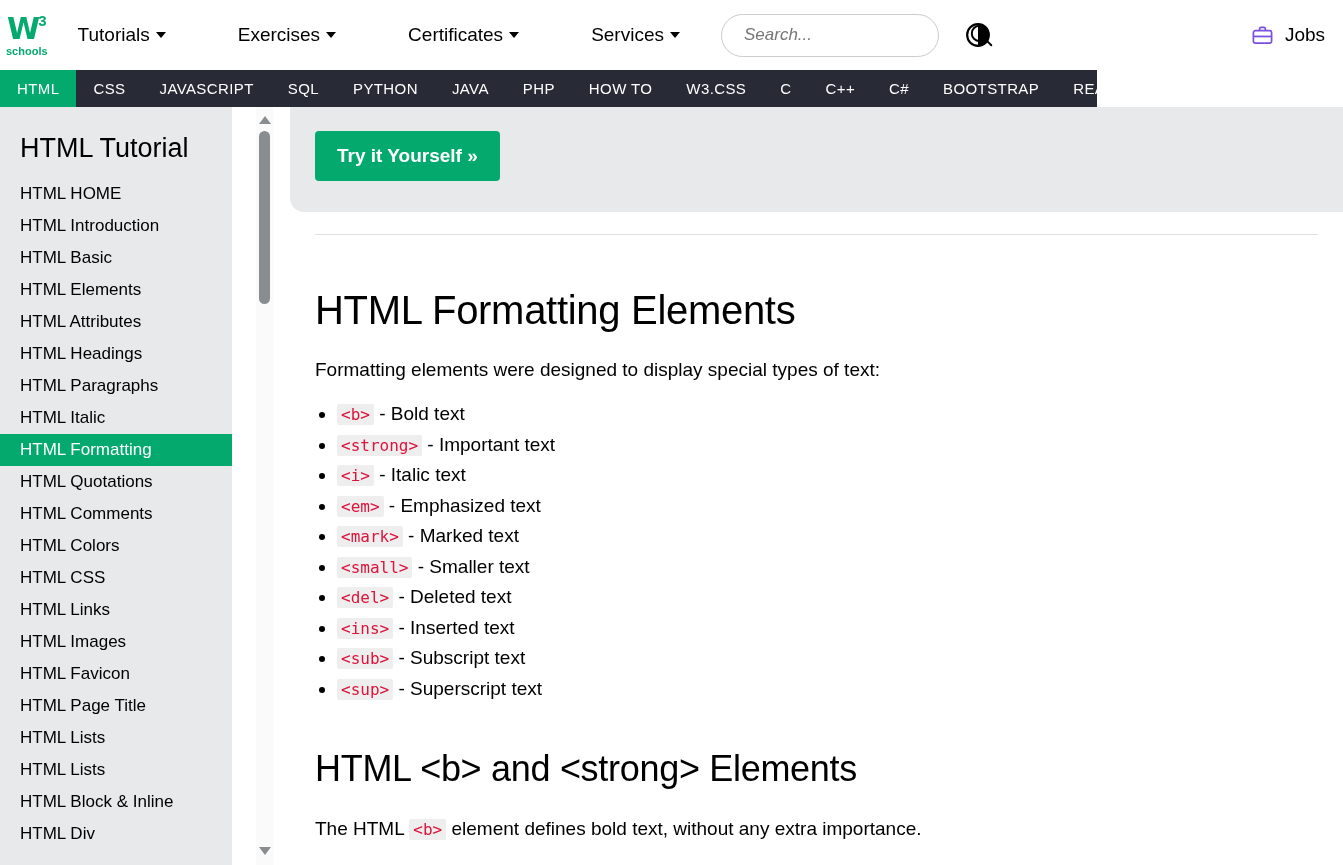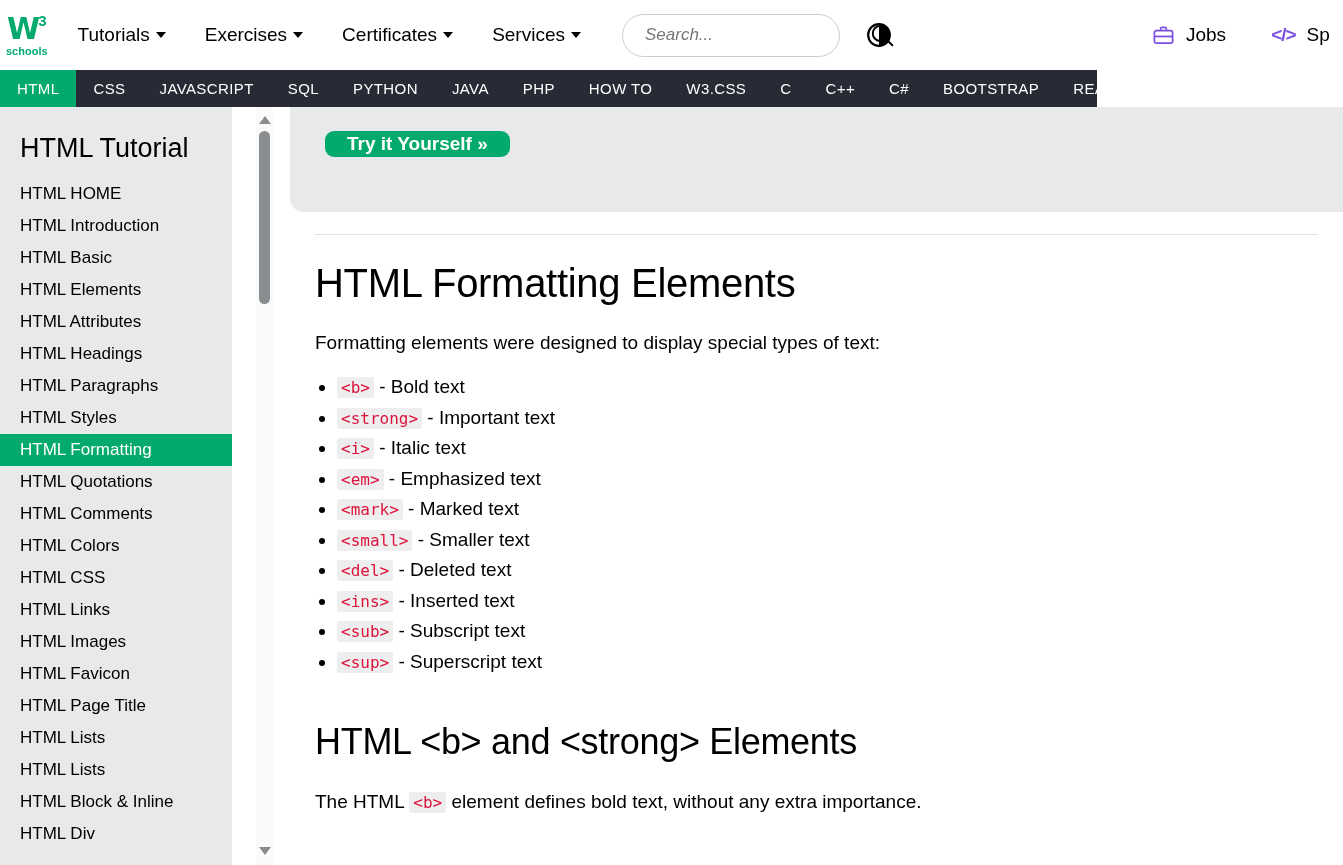--- a/index.html
+++ b/index.html
@@ -25,21 +25,21 @@
     line-height: 1;
   }
   .logo-mark { display: flex; align-items: flex-start; }
   .logo-w {
     font-size: 30px; font-weight: bold; color: #04AA6D;
     font-family: "DejaVu Sans", sans-serif; letter-spacing: -2px;
   }
   .logo-3 { font-size: 15px; font-weight: bold; color: #04AA6D; margin-top: -1px; }
   .logo-text { font-size: 11px; font-weight: bold; color: #04AA6D; margin-top: 2px; }
 
-  .nav-top { display: flex; align-items: center; margin-left: 30px; }
+  .nav-top { display: flex; align-items: center; margin-left: 30px; gap: 33px; }
   .nav-top-item {
     font-size: 19px; color: #000; margin-right: 39px;
     display: flex; align-items: center; cursor: pointer;
   }
   .caret {
     display: inline-block; margin-left: 6px;
     width: 0; height: 0;
     border-left: 5px solid transparent;
     border-right: 5px solid transparent;
     border-top: 6px solid #000;
@@ -139,33 +139,32 @@
     position: relative;
     margin-left: 17px;
     width: 1053px; height: 105px;
     background: #E7E9EB;
     border-bottom-left-radius: 14px;
   }
   .tryit-btn {
     position: absolute; left: 25px; top: 24px;
     background: #04AA6D; color: #ffffff;
     font-size: 19px; font-weight: bold;
-    padding: 2px 22px;
-    border: none; border-radius: 9px;
+    padding: 14px 22px;
+    border: none; border-radius: 4px;
     font-family: "Liberation Sans", sans-serif;
     cursor: pointer;
-    margin-left: 10px;
   }
 
   .divider { margin: 22px 25px 0 42px; border-top: 1px solid #E0E0E0; }
 
   .content { padding: 0 25px 0 42px; }
   h1.page-h1 {
     font-size: 40px; font-weight: normal; color: #000;
-    margin-top: 26px; letter-spacing: -0.3px;
+    margin-top: 53px; letter-spacing: -0.3px;
   }
   p.intro { font-size: 19px; color: #000; margin-top: 26px; }
 
   ul.fmt-list { margin: 18px 0 0 22px; list-style: disc; }
   ul.fmt-list li {
     font-size: 19px; color: #000; line-height: 29.5px;
   }
   code.tag {
     font-family: "DejaVu Sans Mono", monospace;
     font-size: 16px; color: #DC143C;
@@ -264,21 +263,21 @@
 <div class="sidebar">
   <div class="sidebar-title">HTML Tutorial</div>
   <div id="sidebar-items">
       <div class="side-item">HTML HOME</div>
       <div class="side-item">HTML Introduction</div>
       <div class="side-item">HTML Basic</div>
       <div class="side-item">HTML Elements</div>
       <div class="side-item">HTML Attributes</div>
       <div class="side-item">HTML Headings</div>
       <div class="side-item">HTML Paragraphs</div>
-      <div class="side-item">HTML Styles</div>
+      <div class="side-item">HTML Italic</div>
       <div class="side-item active">HTML Formatting</div>
       <div class="side-item">HTML Quotations</div>
       <div class="side-item">HTML Comments</div>
       <div class="side-item">HTML Colors</div>
       <div class="side-item">HTML CSS</div>
       <div class="side-item">HTML Links</div>
       <div class="side-item">HTML Images</div>
       <div class="side-item">HTML Favicon</div>
       <div class="side-item">HTML Page Title</div>
       <div class="side-item">HTML Lists</div>

